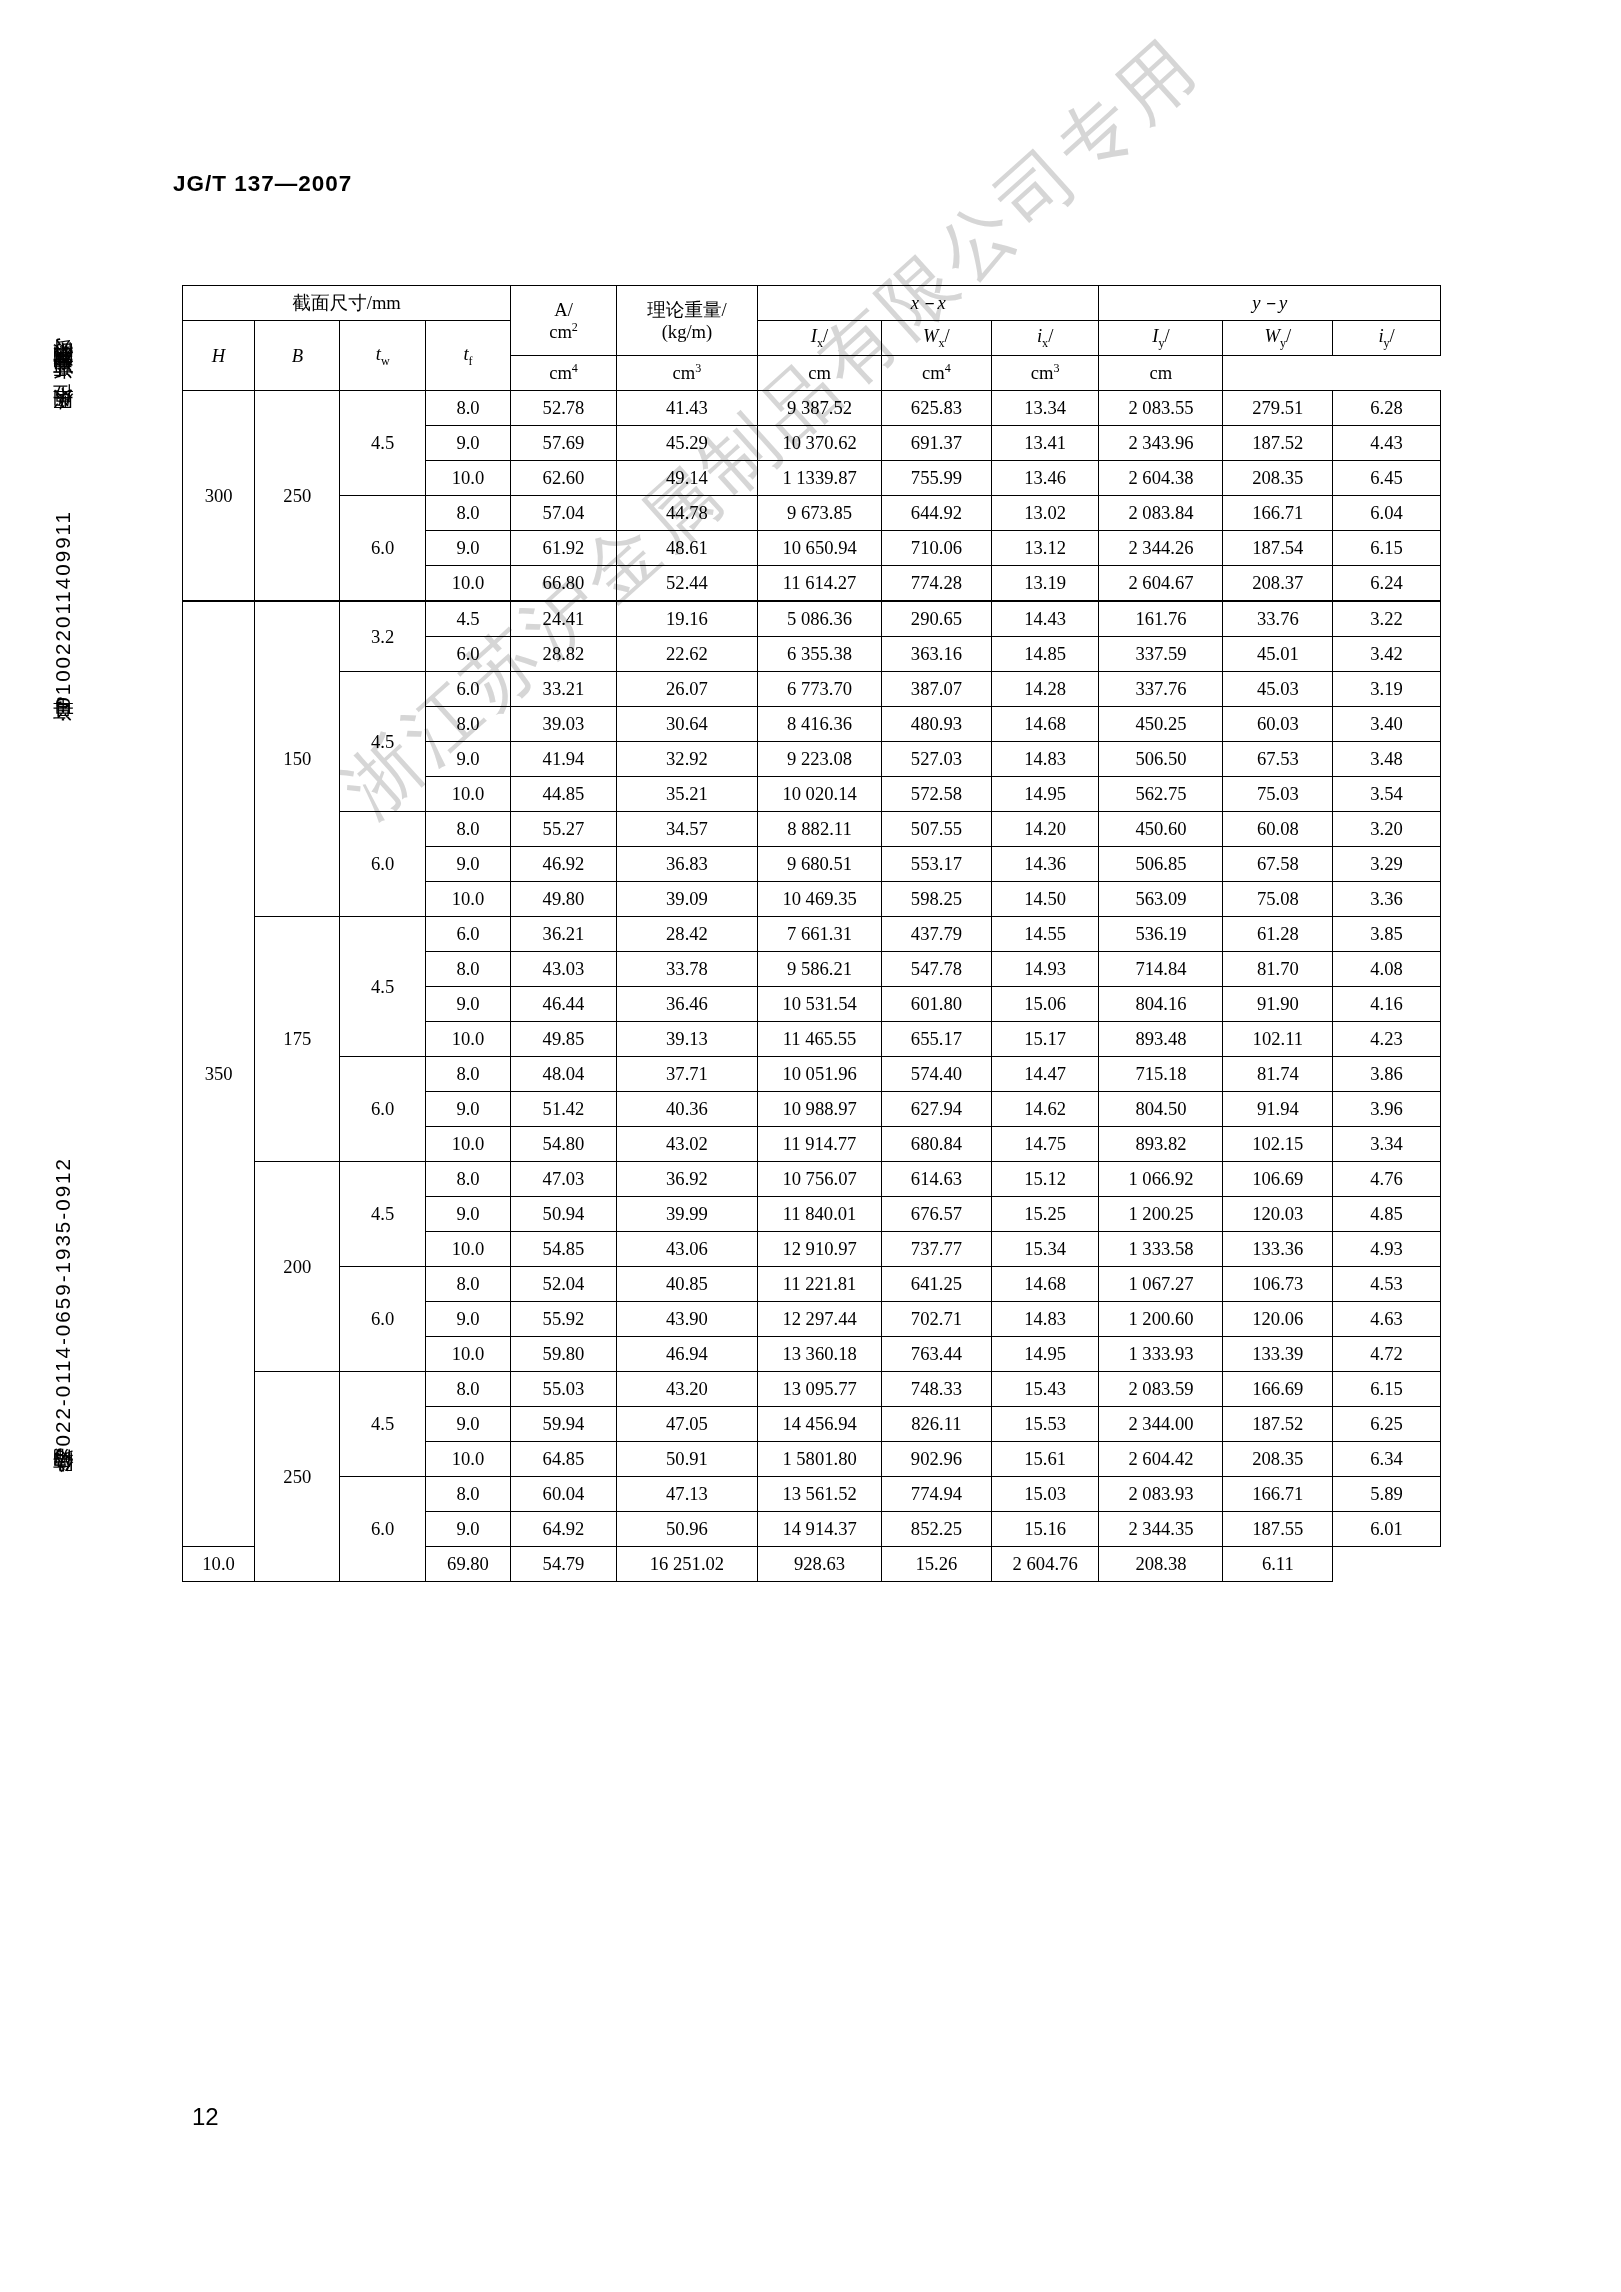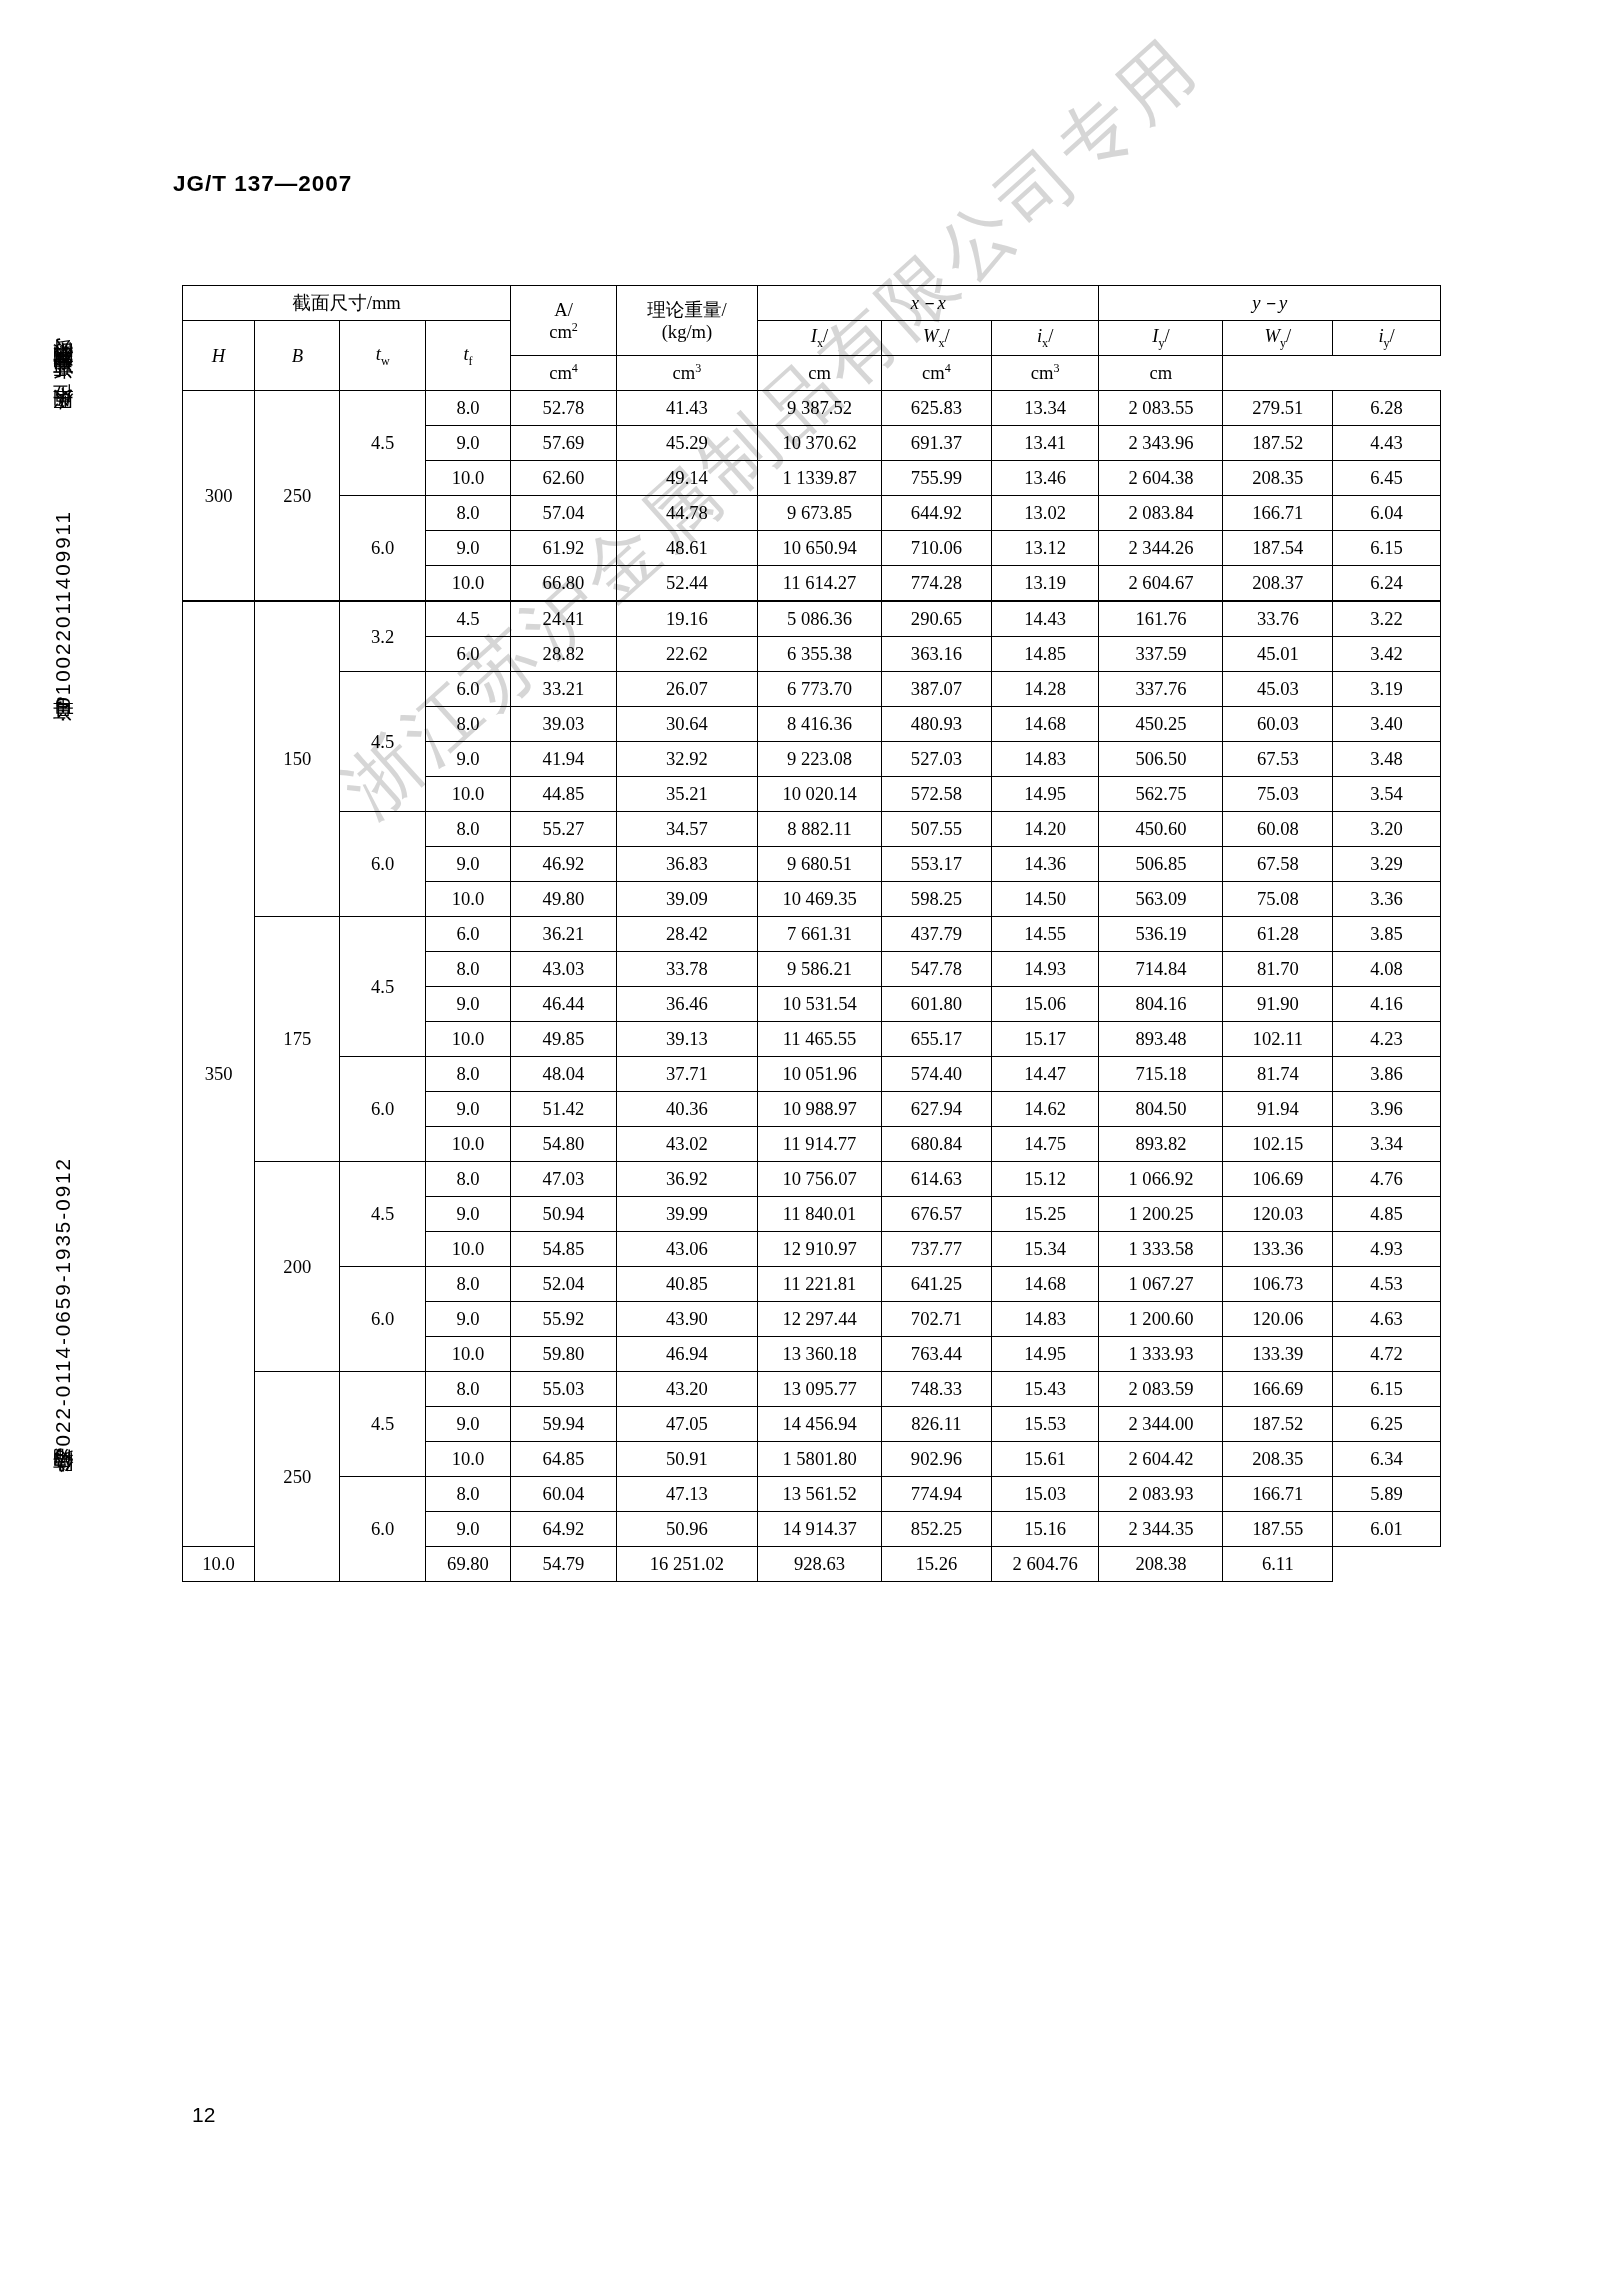--- a/index.html
+++ b/index.html
@@ -59,21 +59,21 @@
   col.c-ix { width:122px; }
   col.c-wx { width:108px; }
   col.c-ixr { width:106px; }
   col.c-iy { width:122px; }
   col.c-wy { width:108px; }
   col.c-iyr { width:106px; }
 
   .page-num {
     position:absolute;
     left:192px; top:2103px;
-    font-size:21px;
+    font-size:24px;
     font-family:"Liberation Sans", sans-serif;
   }
   
   .side-text {
     position:absolute;
     white-space:nowrap;
     writing-mode:vertical-rl;
     text-orientation:mixed;
     transform:rotate(180deg);
     font-family:"Liberation Sans", sans-serif;

